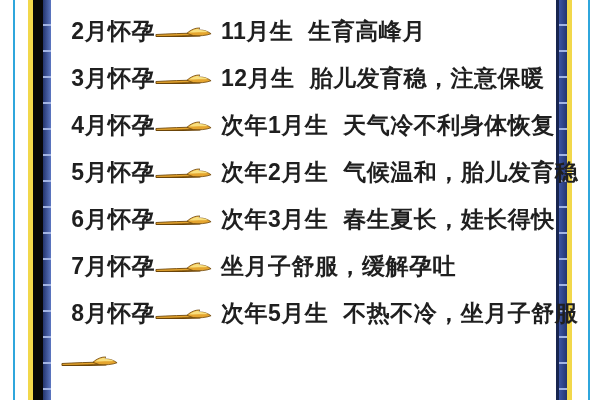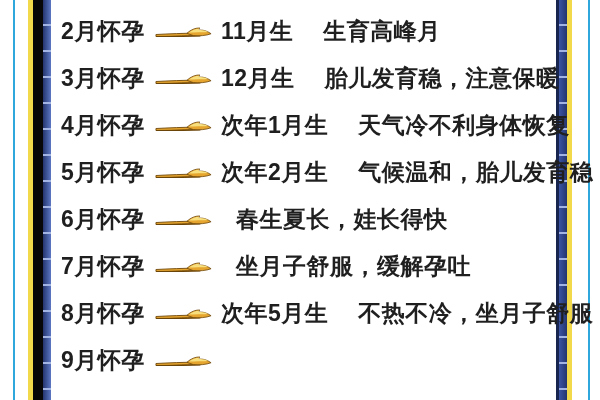--- a/index.html
+++ b/index.html
@@ -16,21 +16,21 @@
     --arrow-gold:#E5A52F;
     --arrow-gold-light:#F8DF7E;
     --arrow-dark:#6B4408;
   }
   html,body{margin:0;padding:0;}
   body{
     width:600px;height:400px;overflow:hidden;
     background:var(--paper);
     font-family:"Liberation Sans","DejaVu Sans",sans-serif;
   }
-  .card{position:relative;width:480px;height:400px;background:var(--paper);}
+  .card{position:relative;width:480px;height:400px;background:var(--paper);text-align:right;}
   .stripe{position:absolute;top:0;bottom:0;}
   .cyan-l{left:13px;width:2px;background:var(--cyan);}
   .yellow-l{left:28px;width:5px;background:var(--yellow);}
   .black-l{left:33px;width:10px;background:var(--black-band);}
   .navy-l{
     left:43px;width:8px;
     background:
       repeating-linear-gradient(180deg, rgba(0,0,0,0) 0 24px, var(--navy-dash) 24px 26px),
       linear-gradient(90deg, var(--navy-dark), var(--navy-light));
   }
@@ -50,21 +50,21 @@
   }
   .row{
     height:47px;display:flex;align-items:center;
     font-size:23px;font-weight:bold;color:var(--ink);
     white-space:nowrap;letter-spacing:0.5px;
   }
   .preg{flex:none;width:94px;}
   .arrow{flex:none;width:58px;margin-right:8px;display:flex;align-items:center;}
   .arrow svg{display:block;width:58px;height:18px;}
   .birth{flex:none;margin-right:15px;}
-  .note{flex:none;margin-left:15px;}
+  .note{flex:none;}
 </style>
 </head>
 <body>
 
 <div class="card">
   <div class="stripe cyan-l"></div>
   <div class="stripe yellow-l"></div>
   <div class="stripe black-l"></div>
   <div class="stripe navy-l"></div>
   <div class="stripe edge-r"></div>
@@ -162,20 +162,21 @@
 
         <path d="M1 13.2 C 14 13.3, 32 13.1, 47 12.4 L47 13.6 C 30 14.2, 10 14.3, 1 14.1 Z" fill="var(--arrow-dark)"></path>
 
         <path d="M33 10.4 C 37 6.6, 42 4.6, 46.5 4.9 C 44.8 6.4, 44.8 7.1, 46.6 7.0
                  C 50.5 6.8, 54.8 8.4, 58 10.8 C 53 12.8, 46 13.3, 39.5 12.7 Z" fill="var(--arrow-gold)" stroke="var(--arrow-dark)" stroke-width="0.8"></path>
 
         <path d="M35 9.6 C 38.5 6.9, 42.5 5.5, 46 5.6 C 44.9 6.6, 45 7.0, 46.6 7.0
                  C 49.5 6.9, 52.5 7.7, 55 9.0 C 49 9.2, 41 9.4, 35 9.6 Z" fill="var(--arrow-gold-light)"></path>
       </svg>
     </span>
+    <span class="birth">次年3月生</span>
     <span class="note">春生夏长，娃长得快</span>
   </div>
 
   <div class="row">
     <span class="preg">7月怀孕</span>
     <span class="arrow">
       <svg viewBox="0 0 60 18" xmlns="http://www.w3.org/2000/svg" aria-hidden="true">
 
         <path d="M1 11.6 C 14 10.9, 30 10.3, 45 10.1 L45.5 12.6 C 30 13.2, 12 13.6, 1 13.6 Z" fill="var(--arrow-gold)" stroke="var(--arrow-dark)" stroke-width="0.9"></path>
 
@@ -205,21 +206,20 @@
 
         <path d="M35 9.6 C 38.5 6.9, 42.5 5.5, 46 5.6 C 44.9 6.6, 45 7.0, 46.6 7.0
                  C 49.5 6.9, 52.5 7.7, 55 9.0 C 49 9.2, 41 9.4, 35 9.6 Z" fill="var(--arrow-gold-light)"></path>
       </svg>
     </span>
     <span class="birth">次年5月生</span>
     <span class="note">不热不冷，坐月子舒服</span>
   </div>
 
   <div class="row">
-    <span class="preg">9月怀孕</span>
     <span class="arrow">
       <svg viewBox="0 0 60 18" xmlns="http://www.w3.org/2000/svg" aria-hidden="true">
 
         <path d="M1 11.6 C 14 10.9, 30 10.3, 45 10.1 L45.5 12.6 C 30 13.2, 12 13.6, 1 13.6 Z" fill="var(--arrow-gold)" stroke="var(--arrow-dark)" stroke-width="0.9"></path>
 
         <path d="M1 13.2 C 14 13.3, 32 13.1, 47 12.4 L47 13.6 C 30 14.2, 10 14.3, 1 14.1 Z" fill="var(--arrow-dark)"></path>
 
         <path d="M33 10.4 C 37 6.6, 42 4.6, 46.5 4.9 C 44.8 6.4, 44.8 7.1, 46.6 7.0
                  C 50.5 6.8, 54.8 8.4, 58 10.8 C 53 12.8, 46 13.3, 39.5 12.7 Z" fill="var(--arrow-gold)" stroke="var(--arrow-dark)" stroke-width="0.8"></path>
 

